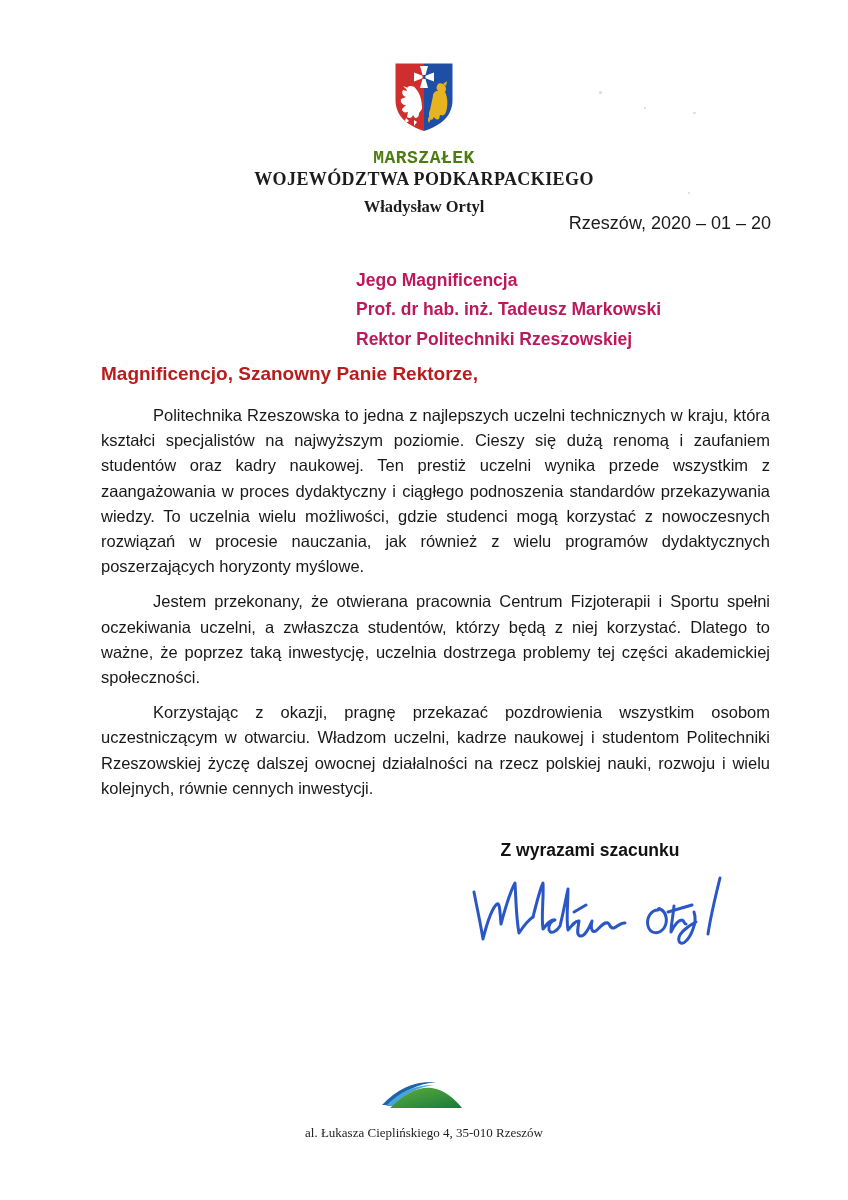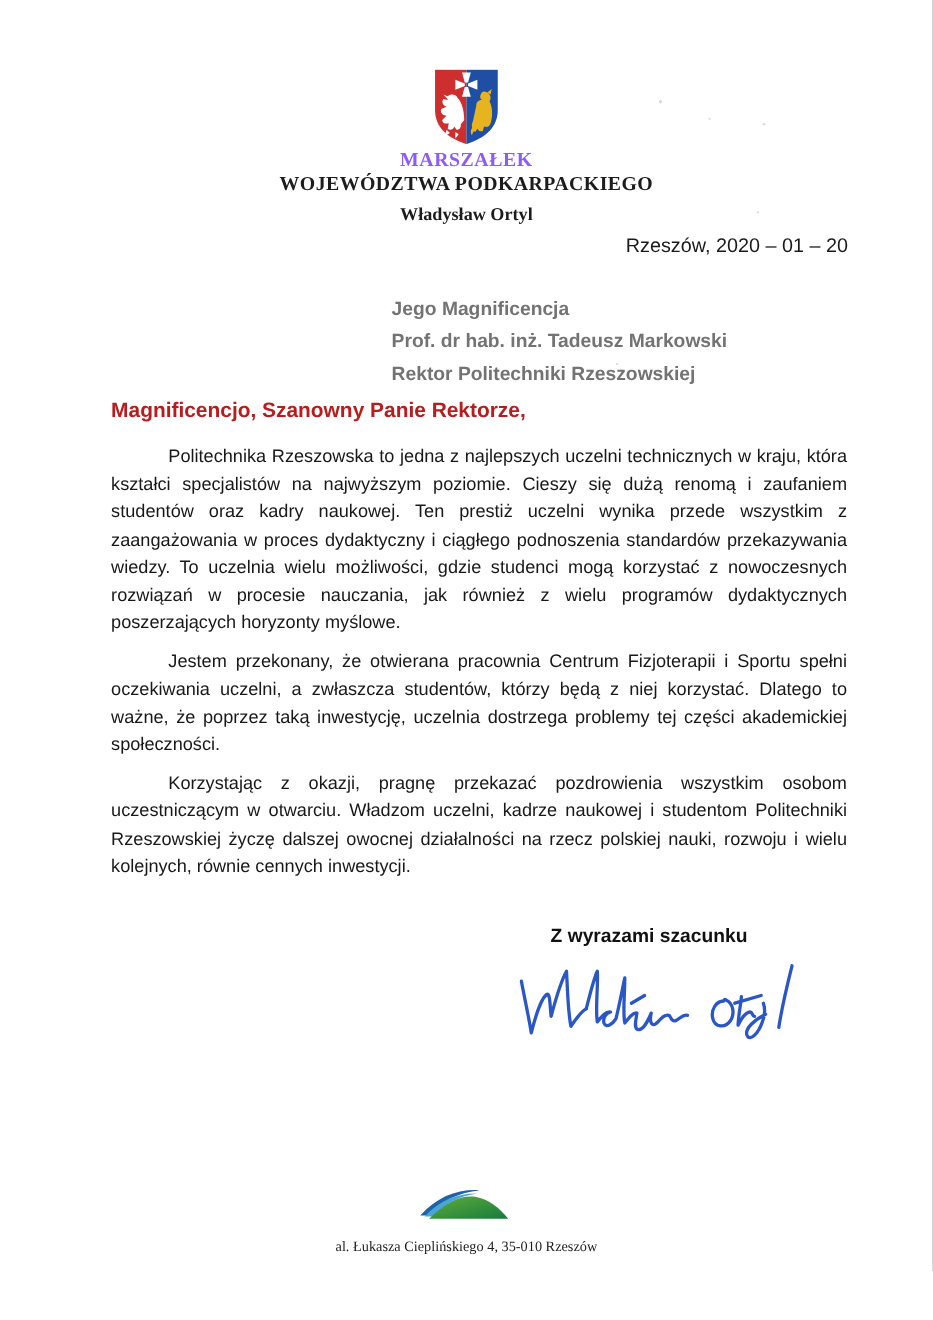--- a/index.html
+++ b/index.html
@@ -9,42 +9,42 @@
     background:#fff;
     margin:0 auto;
     font-family:"Liberation Sans","DejaVu Sans",sans-serif;
     color:#161616;
     overflow:hidden;
   }
   
   .letterhead{position:absolute;top:62px;left:0;right:0;text-align:center;}
   .crest{display:block;margin:0 auto;}
   .office-line1{
-    font-family:Liberation Serif, serif;
+    font-family:Liberation Mono, monospace;
     font-weight:bold;font-size:18px;letter-spacing:.5px;
-    margin-top:3px;color:#8b5cf6;
+    margin-top:16px;color:#4d7c0f;
   }
   .office-line2{
     font-family:"Liberation Serif","DejaVu Serif",serif;
     font-weight:bold;font-size:18px;letter-spacing:.4px;
     margin-top:1px;color:#1c1c1c;
   }
   .official-name{
     font-family:"Liberation Serif","DejaVu Serif",serif;
     font-weight:bold;font-size:16.5px;margin-top:7px;color:#1c1c1c;
   }
   
   .date-line{
     position:absolute;top:213px;right:77px;
     font-size:18px;color:#1a1a1a;
   }
   
   .recipient{
     position:absolute;top:266px;left:356px;
-    font-weight:bold;font-size:17.5px;line-height:29.3px;color:#737373;
+    font-weight:bold;font-size:17.5px;line-height:29.3px;color:#be185d;
   }
   
   .salutation{
     position:absolute;top:363px;left:101px;
     font-weight:bold;font-size:19px;color:#b91c1c;
   }
   
   .letter-body{
     position:absolute;top:403px;left:101px;width:669px;
     font-size:16.5px;line-height:25.2px;color:#181818;

